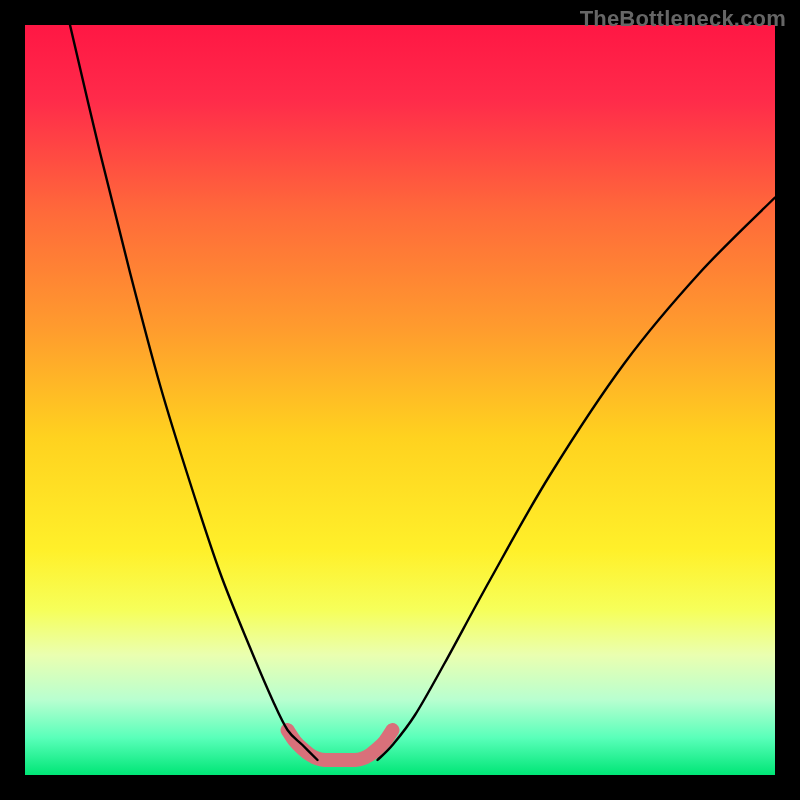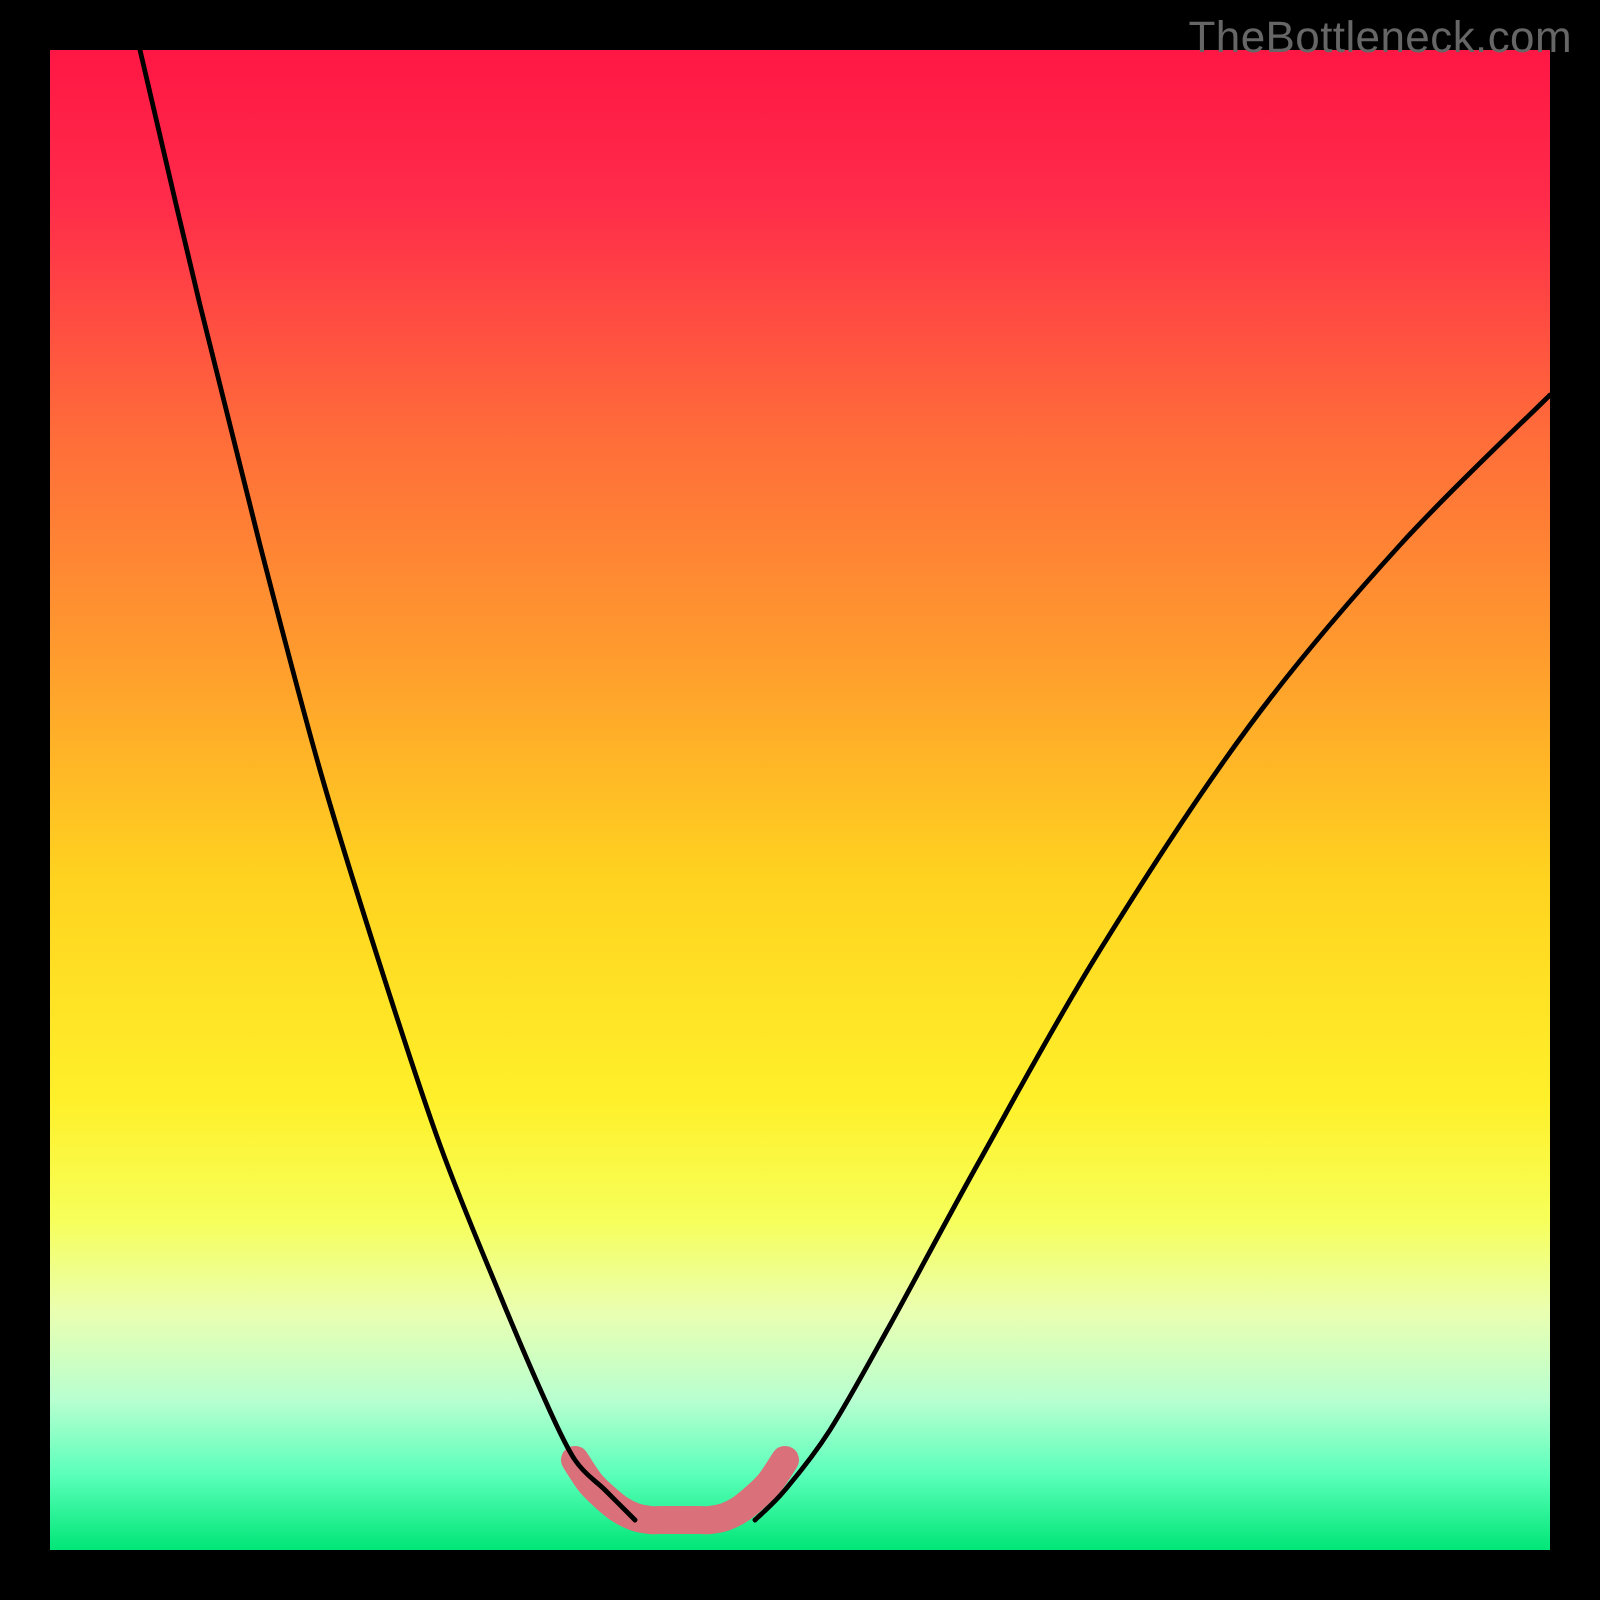--- a/index.html
+++ b/index.html
@@ -9,21 +9,21 @@
     width: 800px;
     height: 800px;
     background: #000;
   }
   .watermark {
     position: absolute;
     top: 6px;
     right: 14px;
     font-family: Arial, Helvetica, sans-serif;
     font-size: 22px;
-    font-weight: normal;
+    font-weight: bold;
     color: #666;
     letter-spacing: 0.2px;
     z-index: 10;
   }
   .plot {
     position: absolute;
     left: 25px;
     top: 25px;
     width: 750px;
     height: 750px;

